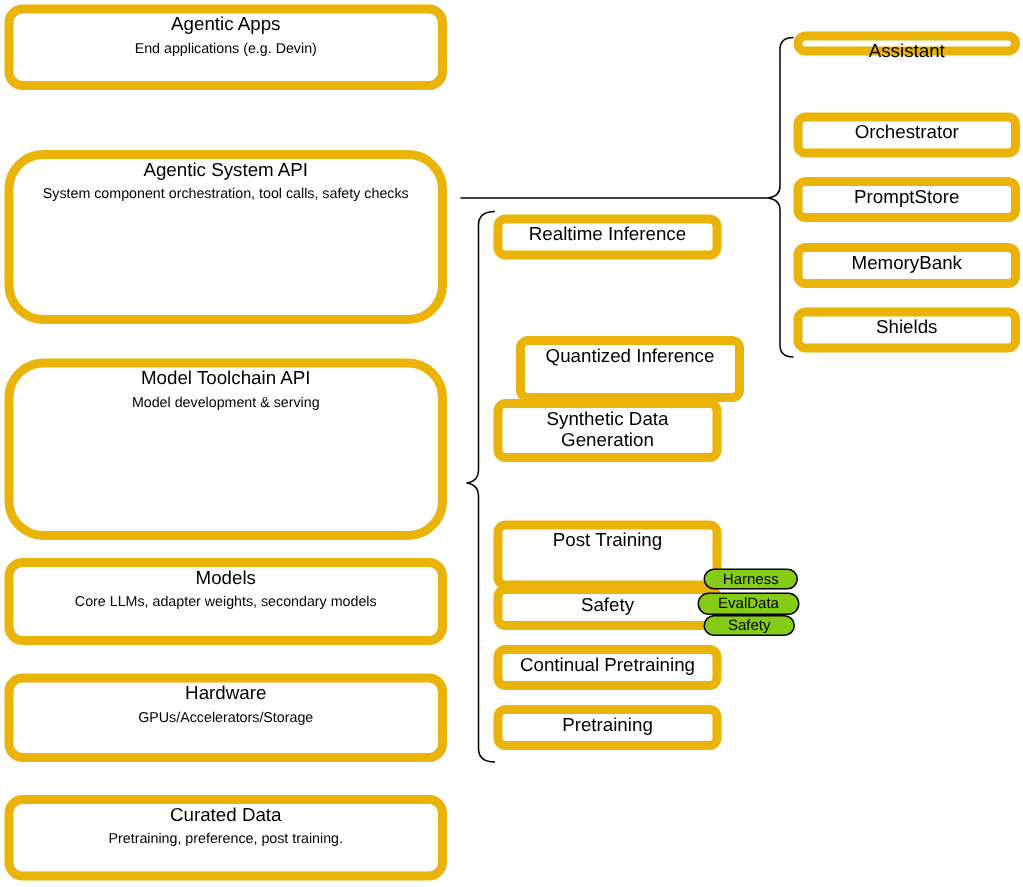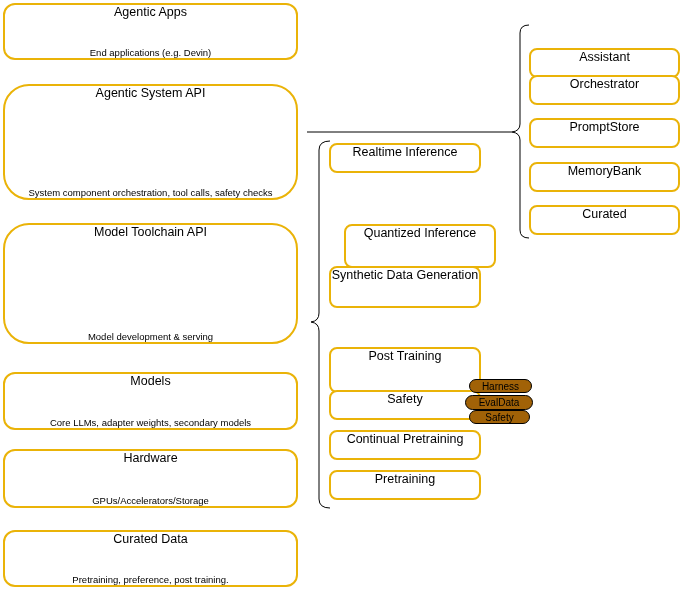--- a/index.html
+++ b/index.html
@@ -8,36 +8,36 @@
     width:682px; height:591px;
     background:#ffffff;
     font-family:"Liberation Sans", sans-serif;
     color:#000000;
     overflow:hidden;
   }
   svg.connectors { position:absolute; left:0; top:0; z-index:1; }
   .box {
     position:absolute;
     background:#ffffff;
-    border:2px solid #eab308;
+    border:6px solid #eab308;
     box-sizing:border-box;
     display:flex; flex-direction:column;
-    align-items:center; justify-content:space-between;
+    align-items:center; justify-content:flex-start;
     text-align:center;
     z-index:2;
   }
   .big { border-radius:12px; }
-  .bigger { border-radius:26px; }
+  .bigger { border-radius:26px;margin-top:16px; }
   .small { border-radius:8px; }
   .title { font-size:12.5px; line-height:1.15; }
   .subtitle { font-size:9.5px; line-height:1.2; margin-top:4px; }
   .node-label { font-size:12.5px; }
   .pill {
     position:absolute;
-    background:#a16207;
+    background:#84cc16;
     border:1px solid #000000;
     border-radius:999px;
     box-sizing:border-box;
     display:flex; align-items:center; justify-content:center;
     font-size:10px;
     z-index:3;
   }
 </style>
 </head>
 <body>
@@ -66,21 +66,21 @@
   <div class="box bigger" style="left:3px; top:223px; width:295px; height:121px;">
     <div class="title">Model Toolchain API</div>
     <div class="subtitle">Model development &amp; serving</div>
   </div>
 
   <div class="box big" style="left:3px; top:372px; width:295px; height:58px;">
     <div class="title">Models</div>
     <div class="subtitle">Core LLMs, adapter weights, secondary models</div>
   </div>
 
-  <div class="box big" style="left:3px; top:449px; width:295px; height:59px;gap:24px;">
+  <div class="box big" style="left:3px; top:449px; width:295px; height:59px;">
     <div class="title">Hardware</div>
     <div class="subtitle">GPUs/Accelerators/Storage</div>
   </div>
 
   <div class="box big" style="left:3px; top:530px; width:295px; height:57px;">
     <div class="title">Curated Data</div>
     <div class="subtitle">Pretraining, preference, post training.</div>
   </div>
 
   <div class="box small" style="left:329px; top:143px; width:152px; height:30px;">
@@ -108,29 +108,29 @@
   <div class="pill" style="left:469px; top:379px; width:63px; height:14px;">
     <span>Harness</span>
   </div>
   <div class="pill" style="left:465px; top:395px; width:68px; height:15px;">
     <span>EvalData</span>
   </div>
   <div class="pill" style="left:469px; top:410px; width:61px; height:14px;">
     <span>Safety</span>
   </div>
 
-  <div class="box small" style="left:529px; top:48px; width:151px; height:30px;">
+  <div class="box small" style="left:529px; top:21px; width:151px; height:16px;">
     <div class="node-label">Assistant</div>
   </div>
   <div class="box small" style="left:529px; top:75px; width:151px; height:30px;">
     <div class="node-label">Orchestrator</div>
   </div>
   <div class="box small" style="left:529px; top:118px; width:151px; height:30px;">
     <div class="node-label">PromptStore</div>
   </div>
   <div class="box small" style="left:529px; top:162px; width:151px; height:30px;">
     <div class="node-label">MemoryBank</div>
   </div>
   <div class="box small" style="left:529px; top:205px; width:151px; height:30px;">
-    <div class="node-label">Curated</div>
+    <div class="node-label">Shields</div>
   </div>
 
 </div>
 
 </body></html>

